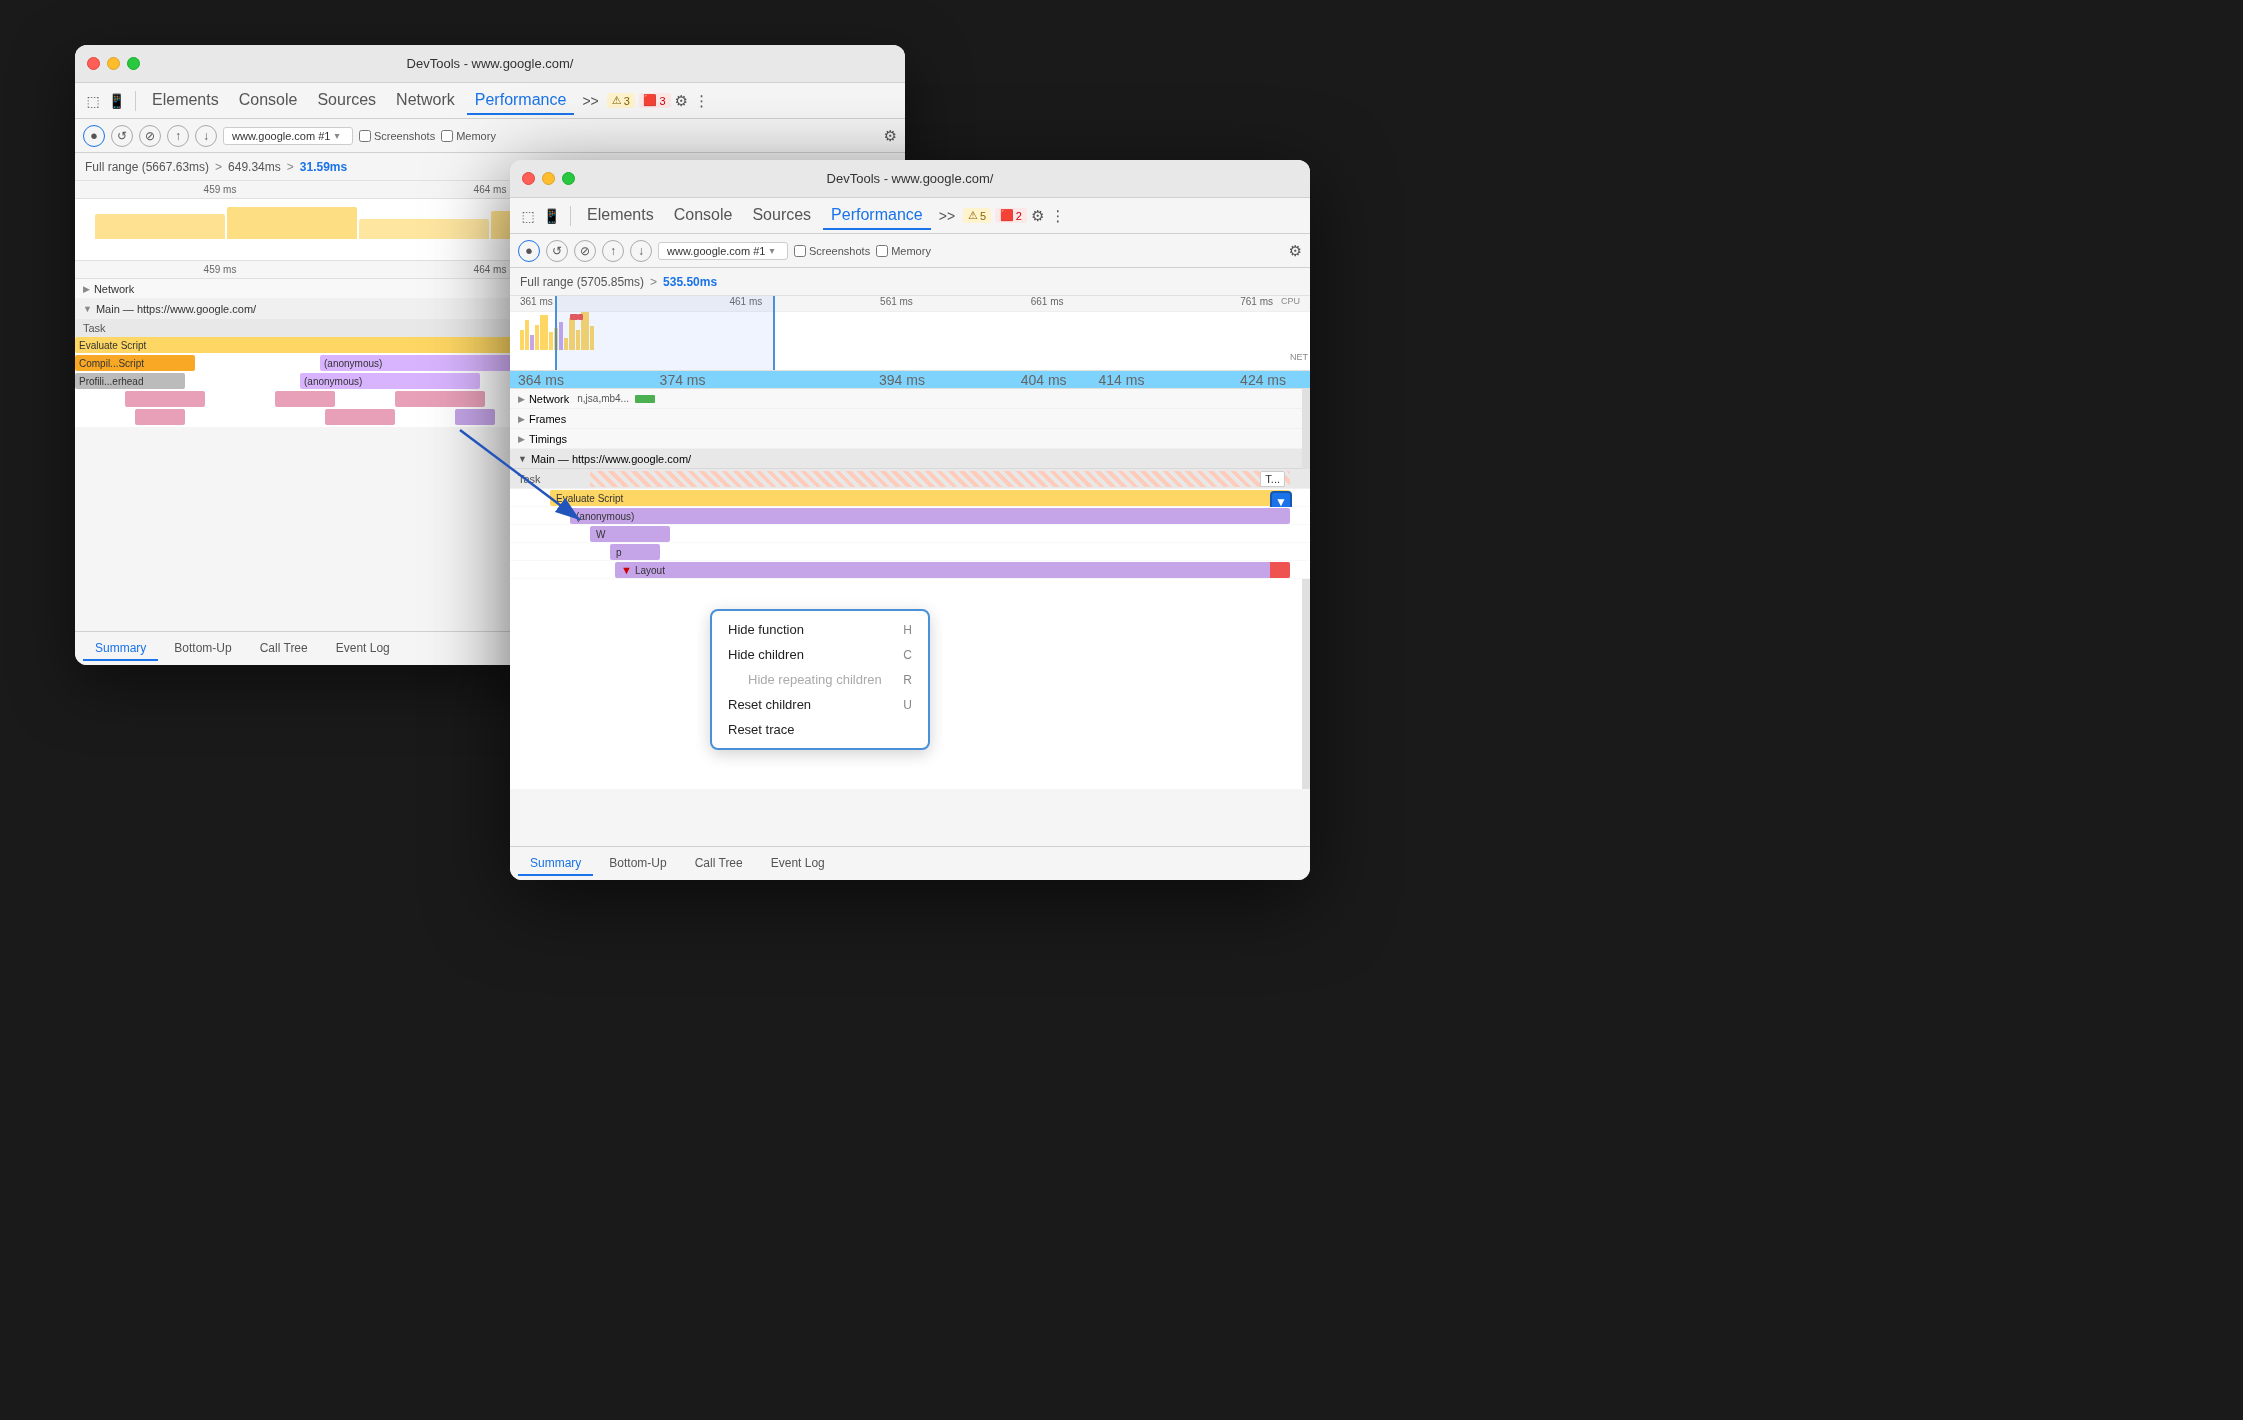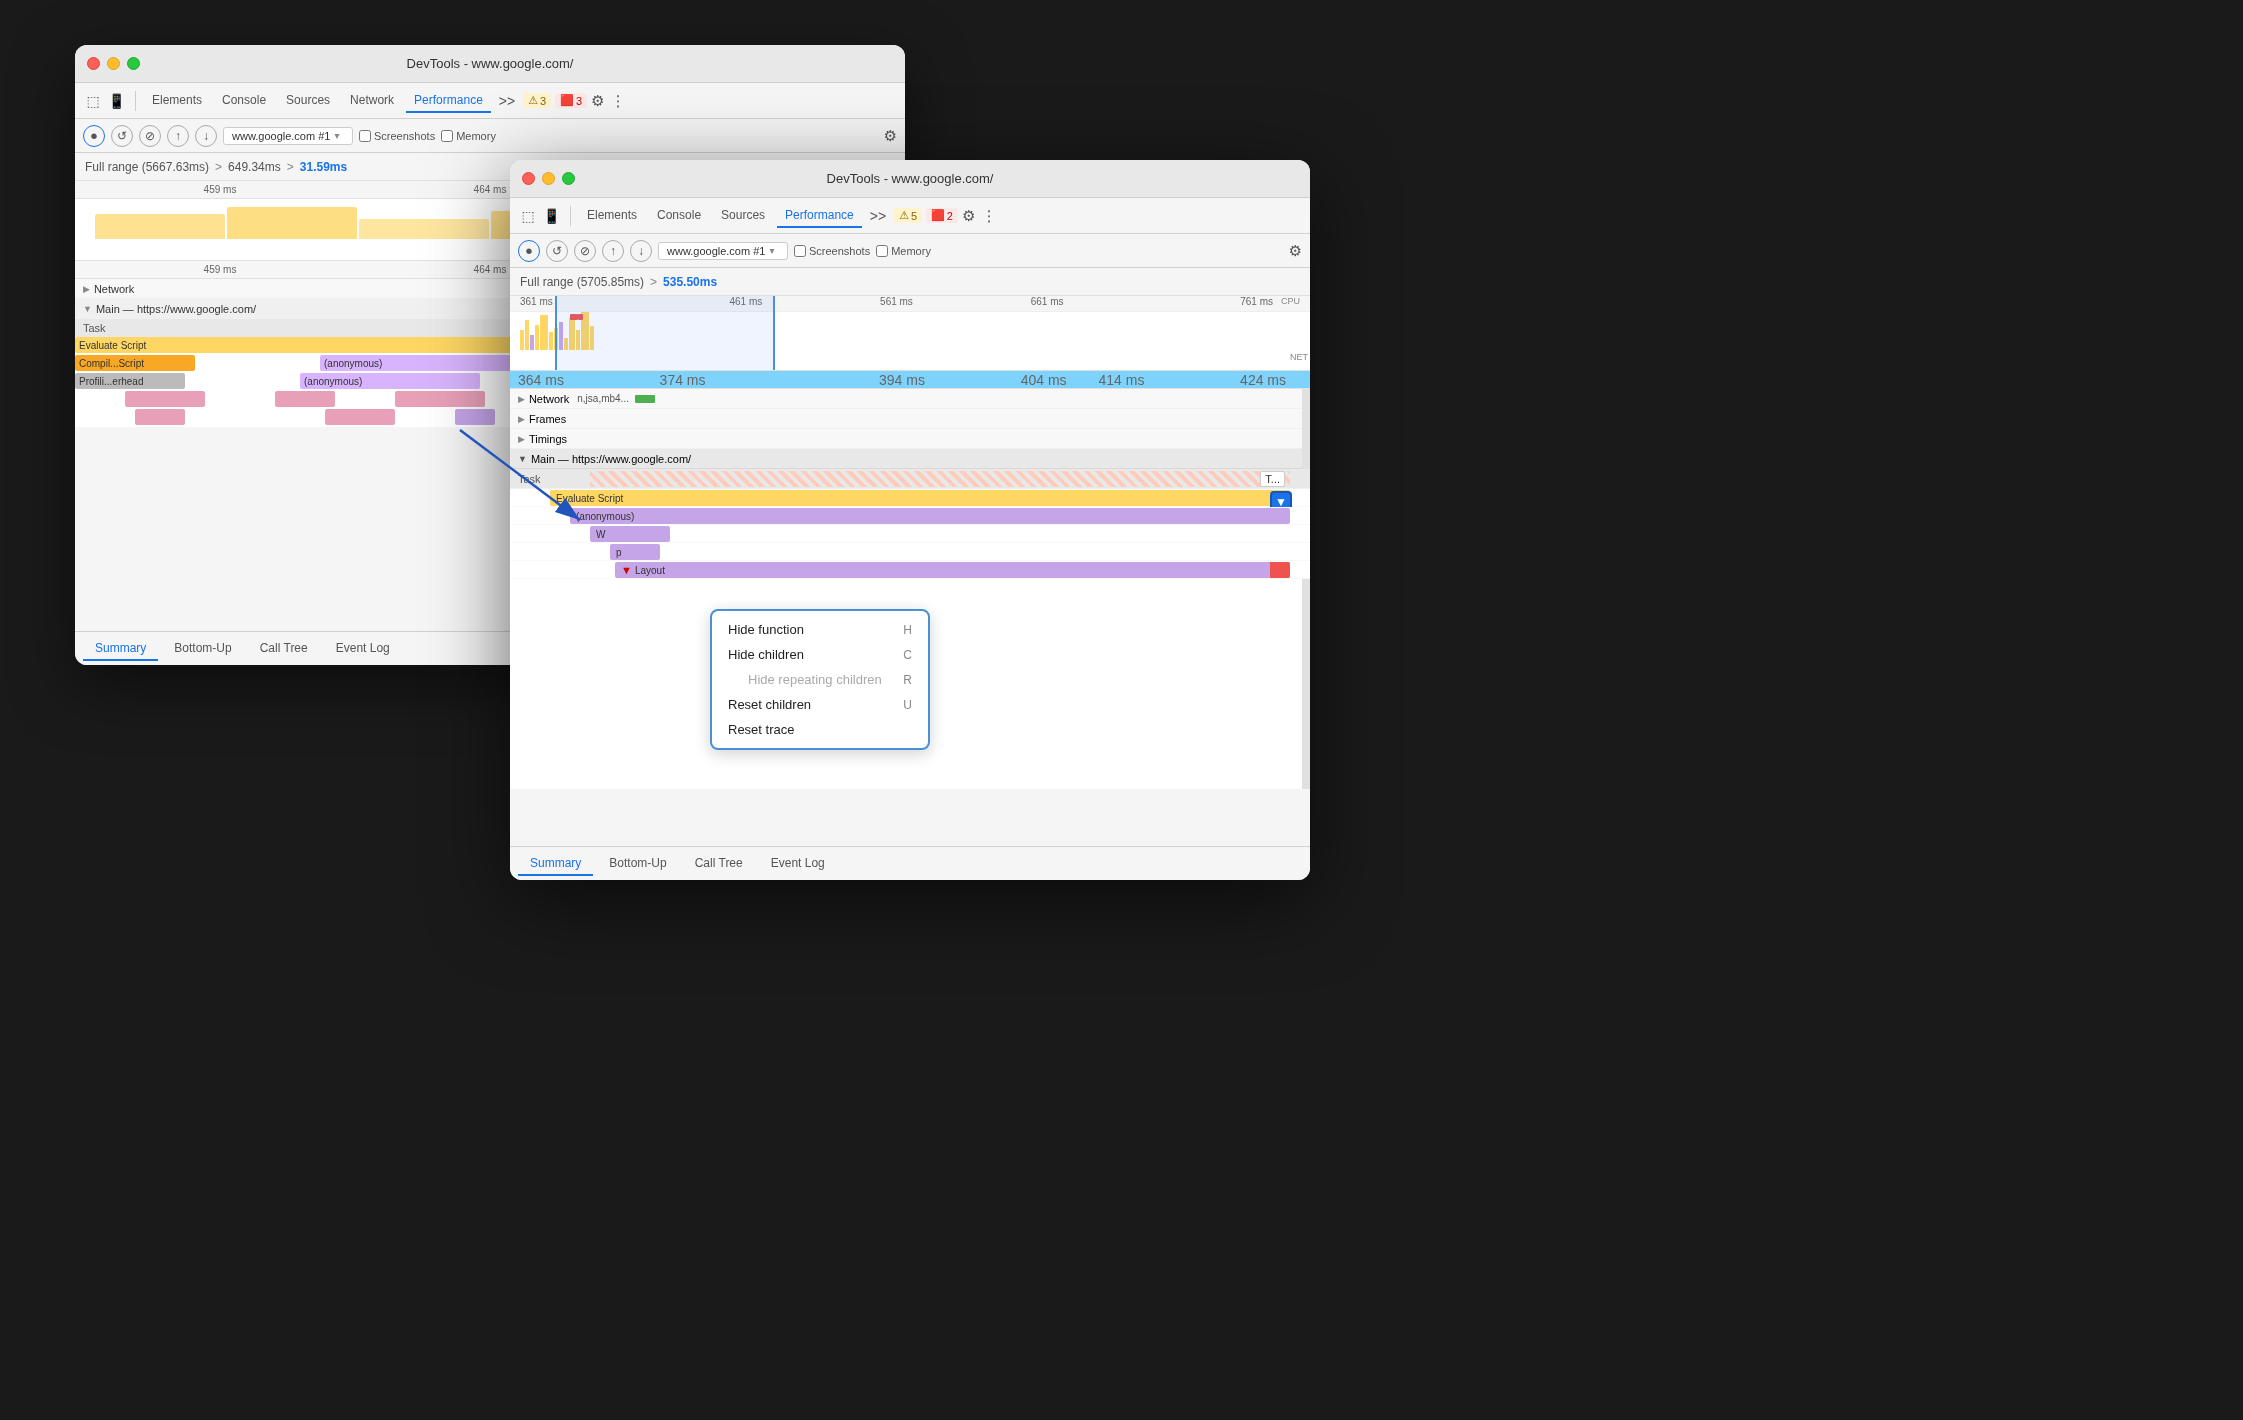--- a/index.html
+++ b/index.html
@@ -88,21 +88,21 @@
       display: flex;
       align-items: center;
       justify-content: center;
       color: #555;
       cursor: pointer;
       font-size: 14px;
     }
     .dt-separator { width: 1px; height: 20px; background: #ccc; margin: 0 4px; }
     .dt-tab {
       padding: 4px 8px;
-      font-size: 12px;
+      font-size: 16px;
       color: #555;
       cursor: pointer;
       border-bottom: 2px solid transparent;
     }
     .dt-tab.active {
       color: #1a73e8;
       border-bottom: 2px solid #1a73e8;
     }
     .dt-tab.active-back {
       color: #1a73e8;

